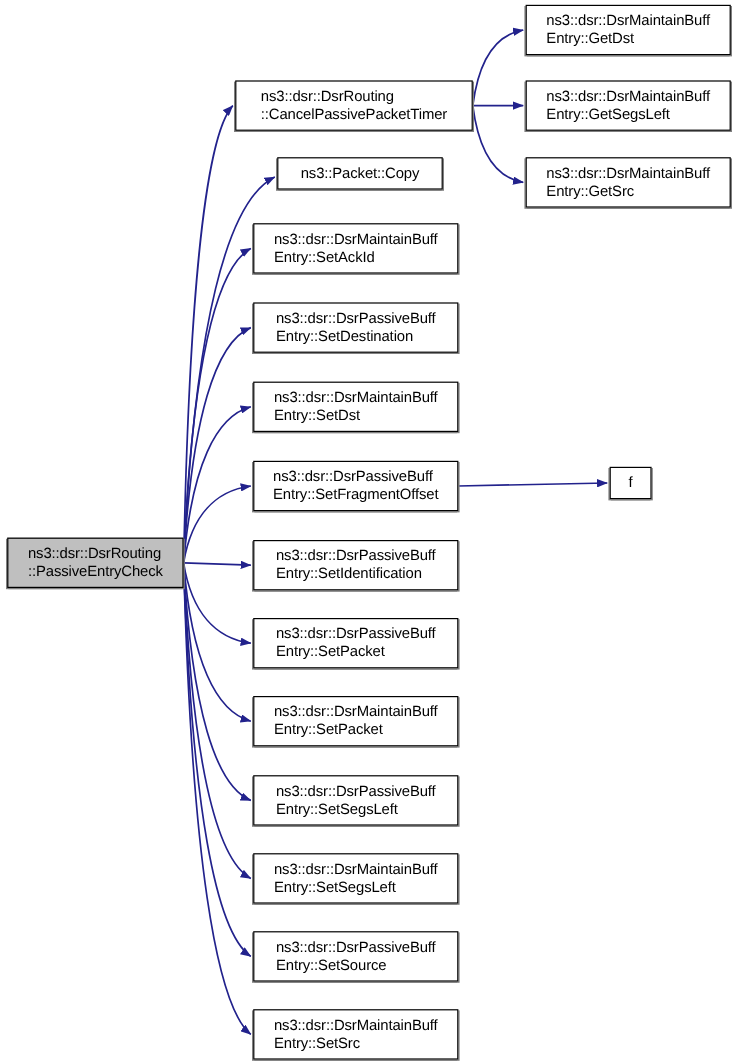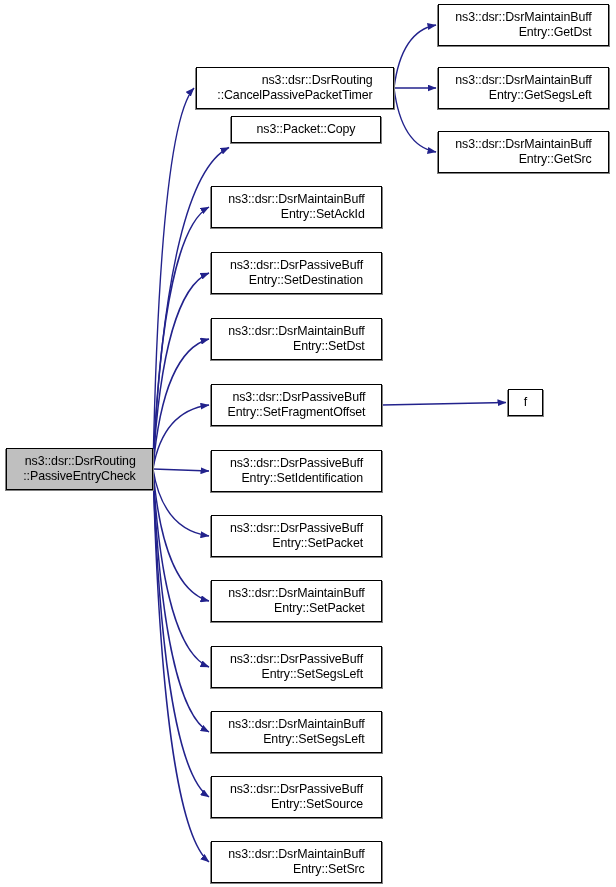--- a/index.html
+++ b/index.html
@@ -27,21 +27,21 @@
   }
   .node {
     position: absolute;
     box-sizing: border-box;
     background: #ffffff;
     border: 1px solid #000000;
     box-shadow: 1px 1px 0 0 #808080, -1px 1px 0 0 #808080;
     display: flex;
     align-items: center;
     justify-content: center;
-    text-align: right;
+    text-align: left;
     font-size: 12.4px;
     line-height: 15px;
     color: #000000;
     letter-spacing: -0.1px;
     z-index: 2;
   }
   .node.root {
     background: #bfbfbf;
   }
   .node .label {
@@ -82,21 +82,21 @@
   </svg>
   <div id="node-layer">
       <div class="node root" style="left: 6px; top: 448px; width: 147px; height: 42px;">
         <span class="label">ns3::dsr::DsrRouting
 ::PassiveEntryCheck</span>
       </div>
       <div class="node" style="left: 196px; top: 67px; width: 198px; height: 42px;">
         <span class="label">ns3::dsr::DsrRouting
 ::CancelPassivePacketTimer</span>
       </div>
-      <div class="node" style="left: 231px; top: 116px; width: 150px; height: 27px;">
+      <div class="node" style="left: 231px; top: 131px; width: 138px; height: 27px;">
         <span class="label">ns3::Packet::Copy</span>
       </div>
       <div class="node" style="left: 211px; top: 186px; width: 171px; height: 42px;">
         <span class="label">ns3::dsr::DsrMaintainBuff
 Entry::SetAckId</span>
       </div>
       <div class="node" style="left: 211px; top: 252px; width: 171px; height: 42px;">
         <span class="label">ns3::dsr::DsrPassiveBuff
 Entry::SetDestination</span>
       </div>

